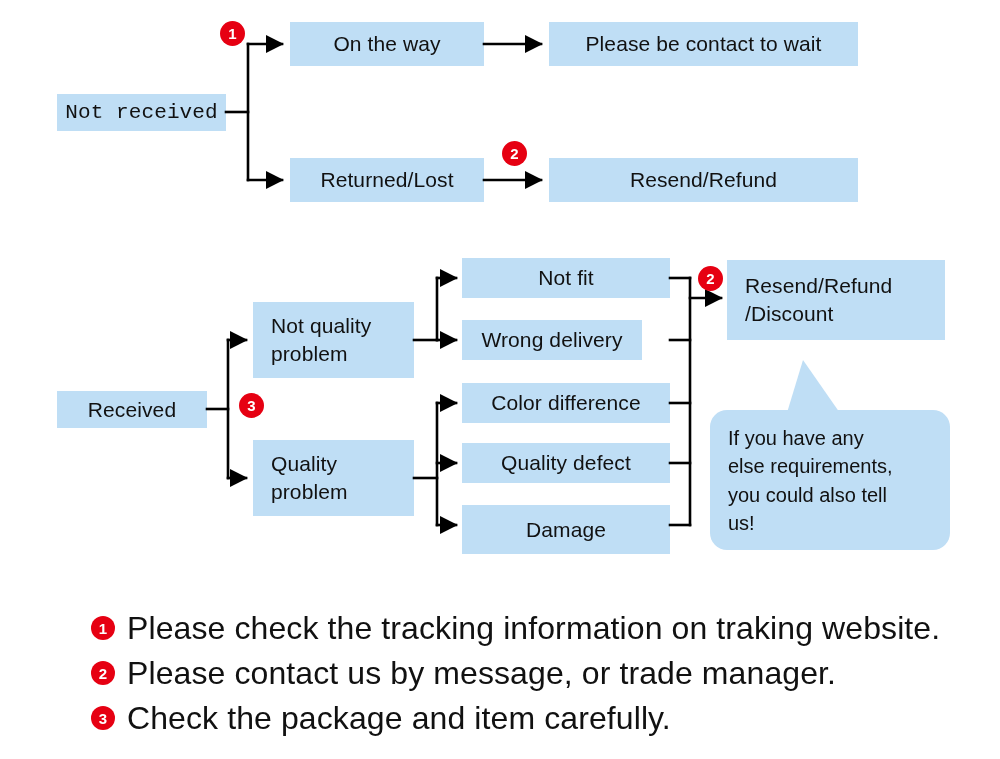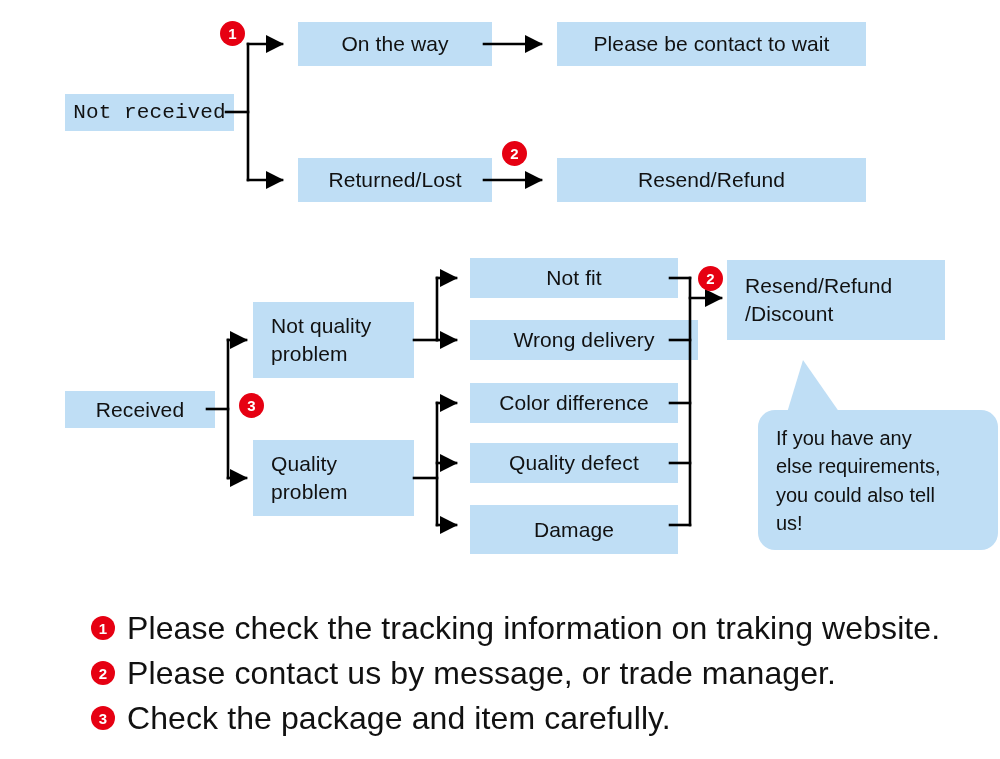--- a/index.html
+++ b/index.html
@@ -25,21 +25,21 @@
     background: #bfdef5;
     color: #111111;
     display: flex;
     align-items: center;
     box-sizing: border-box;
     font-size: 21px;
     line-height: 1.32;
     letter-spacing: 0.1px;
     white-space: pre-line;
   }
-  .fbox.center { justify-content: center; text-align: center; margin-left: 8px; }
+  .fbox.center { justify-content: center; text-align: center; }
   .fbox.left   { justify-content: flex-start; text-align: left; padding-left: 18px; }
   
   .marker {
     position: absolute;
     width: 25px;
     height: 25px;
     border-radius: 50%;
     background: #e60012;
     color: #ffffff;
     font-size: 15px;
@@ -65,21 +65,20 @@
     position: absolute;
     background: #bfdef5;
     border-radius: 17px;
     box-sizing: border-box;
     padding: 14px 16px 20px 18px;
     font-size: 20px;
     line-height: 1.42;
     color: #111111;
     white-space: pre-line;
     z-index: 3;
-    margin-left: 48px;
   }
   .bubble-tail {
     position: absolute;
     z-index: 2;
   }
   
   .legend-row {
     position: absolute;
     display: flex;
     align-items: center;
@@ -178,21 +177,21 @@
   <div class="marker" style="left:239px; top:393px;">3</div>
 
   <div class="fbox left" style="left:253px; top:302px; width:161px; height:76px;">Not quality
 problem</div>
 
   <div class="fbox left" style="left:253px; top:440px; width:161px; height:76px;">Quality
 problem</div>
 
   <div class="fbox center" style="left:462px; top:258px; width:208px; height:40px;">Not fit</div>
 
-  <div class="fbox center" style="left:462px; top:320px; width:228px; height:40px;">Wrong delivery</div>
+  <div class="fbox center" style="left:462px; top:320px; width:180px; height:40px;">Wrong delivery</div>
 
   <div class="fbox center" style="left:462px; top:383px; width:208px; height:40px;">Color difference</div>
 
   <div class="fbox center" style="left:462px; top:443px; width:208px; height:40px;">Quality defect</div>
 
   <div class="fbox center" style="left:462px; top:505px; width:208px; height:49px;">Damage</div>
 
   <div class="fbox left" style="left:727px; top:260px; width:218px; height:80px;">Resend/Refund
 /Discount</div>
 

